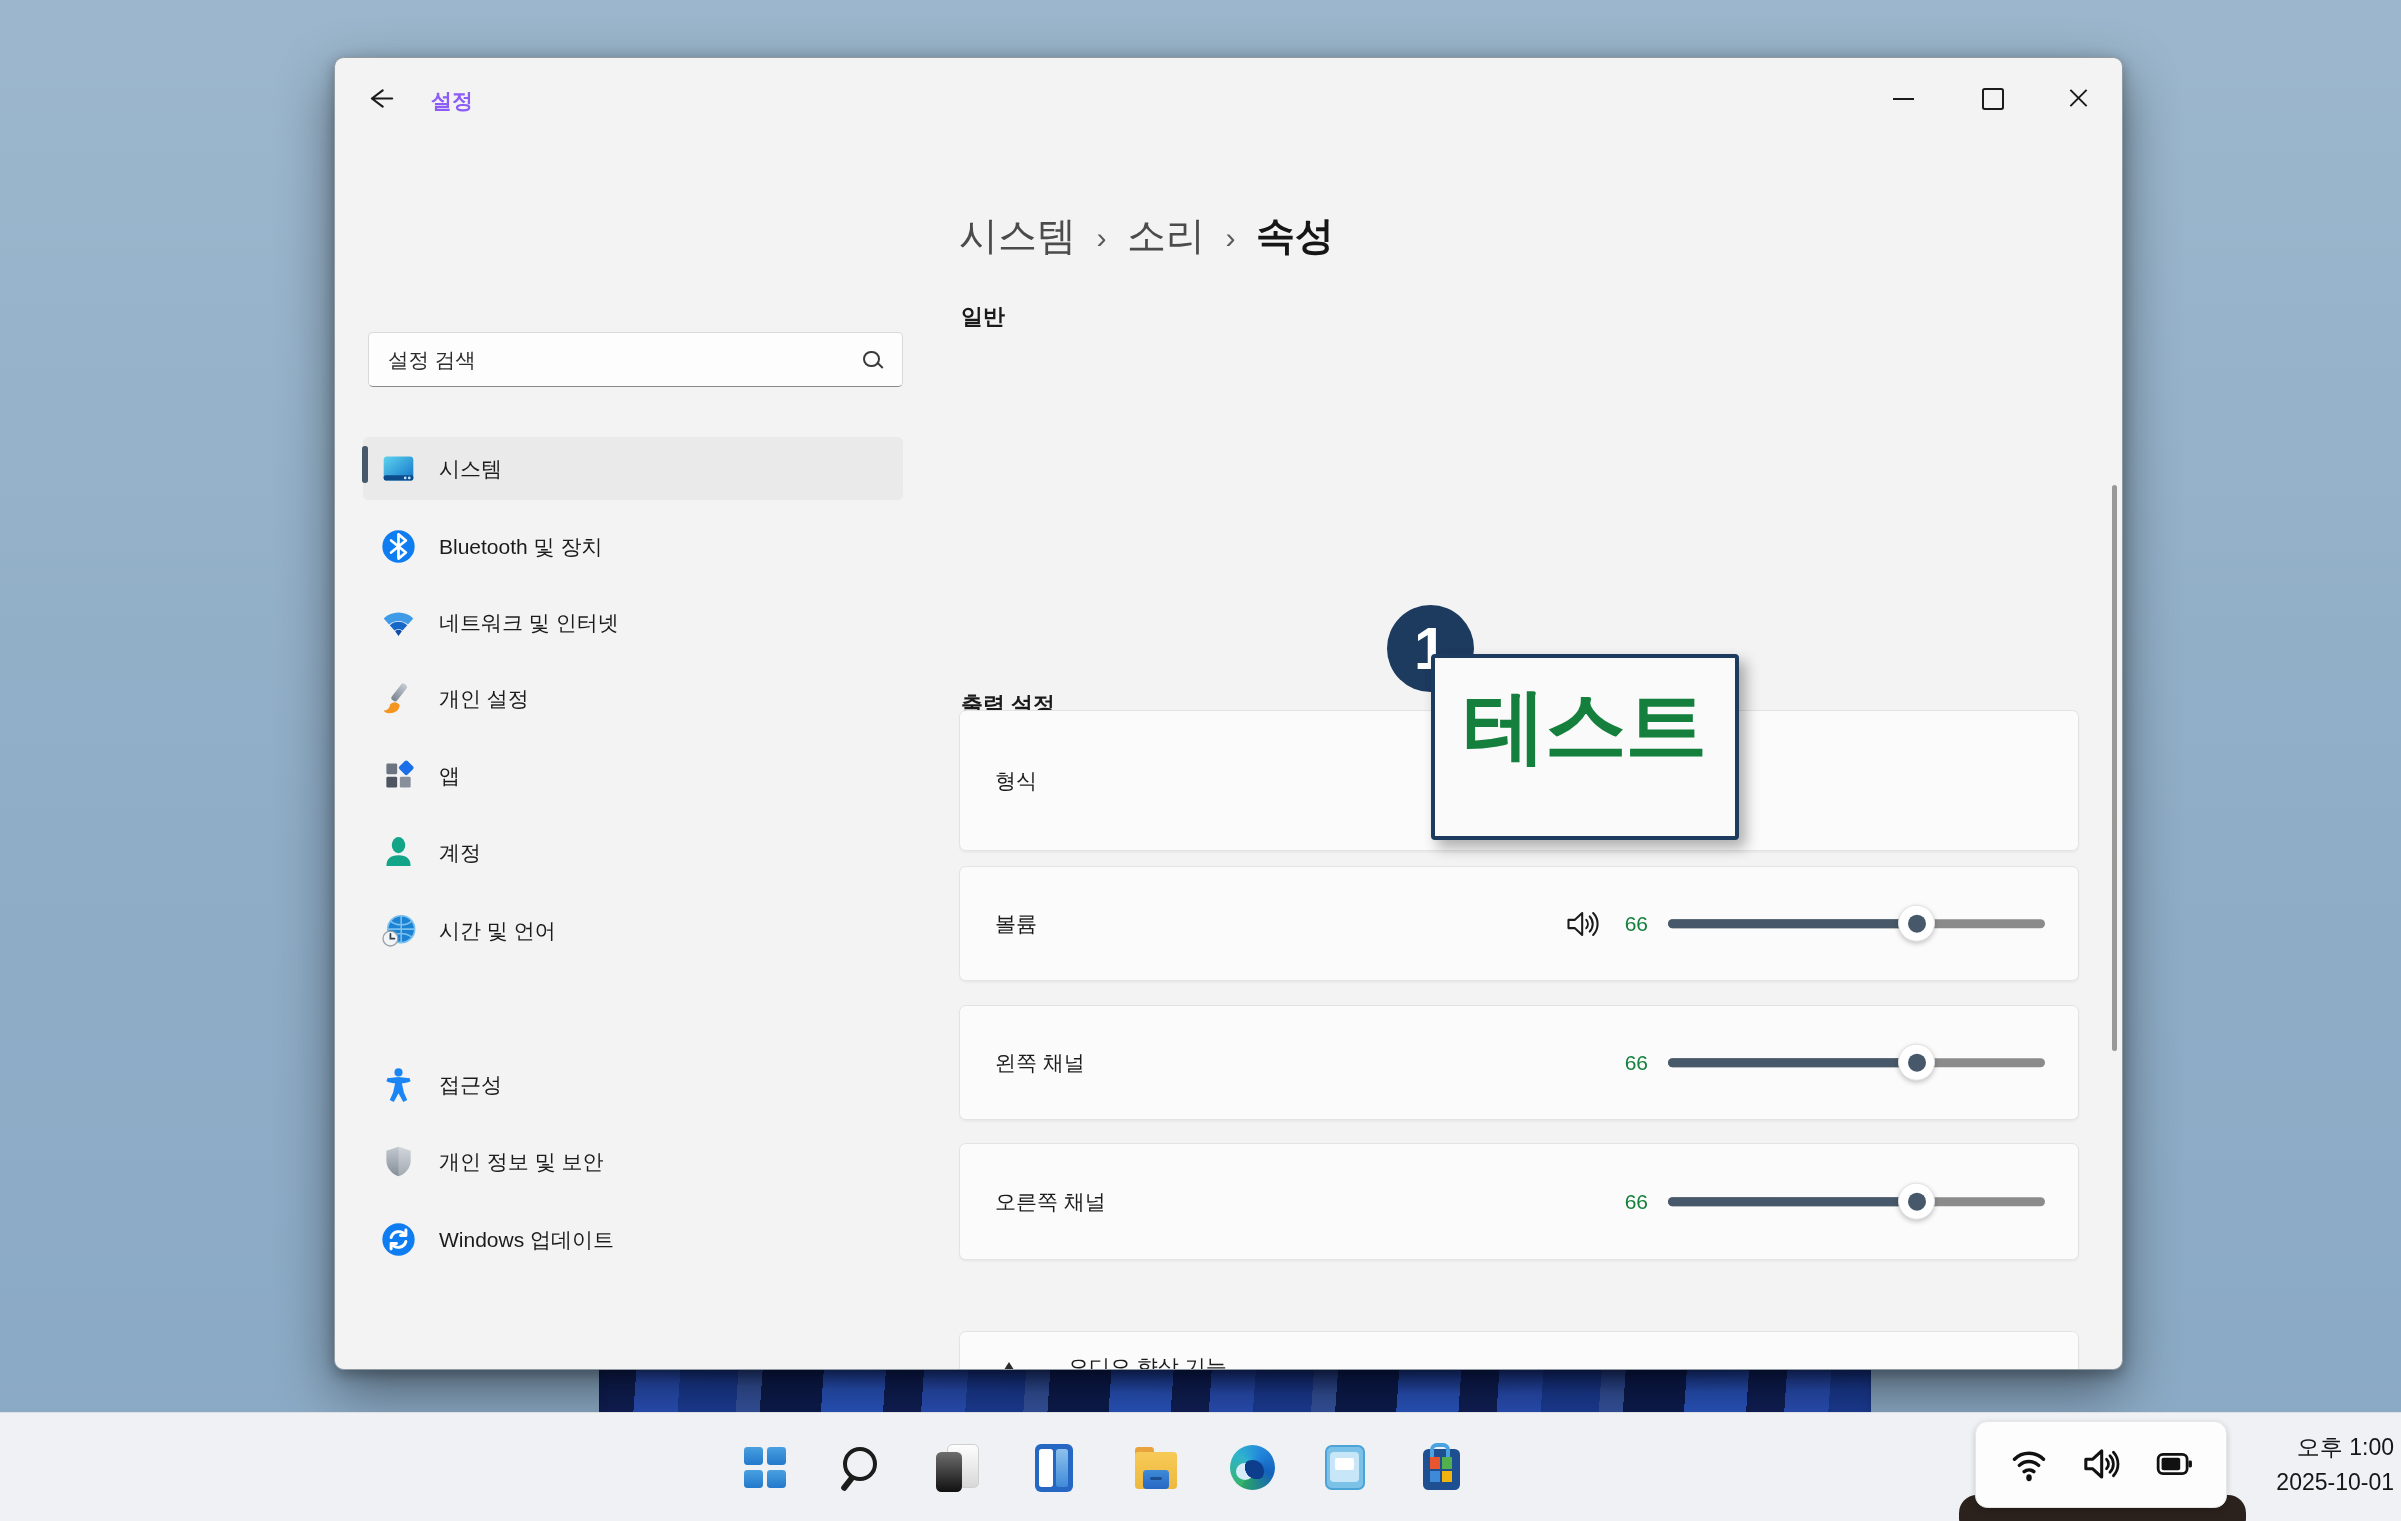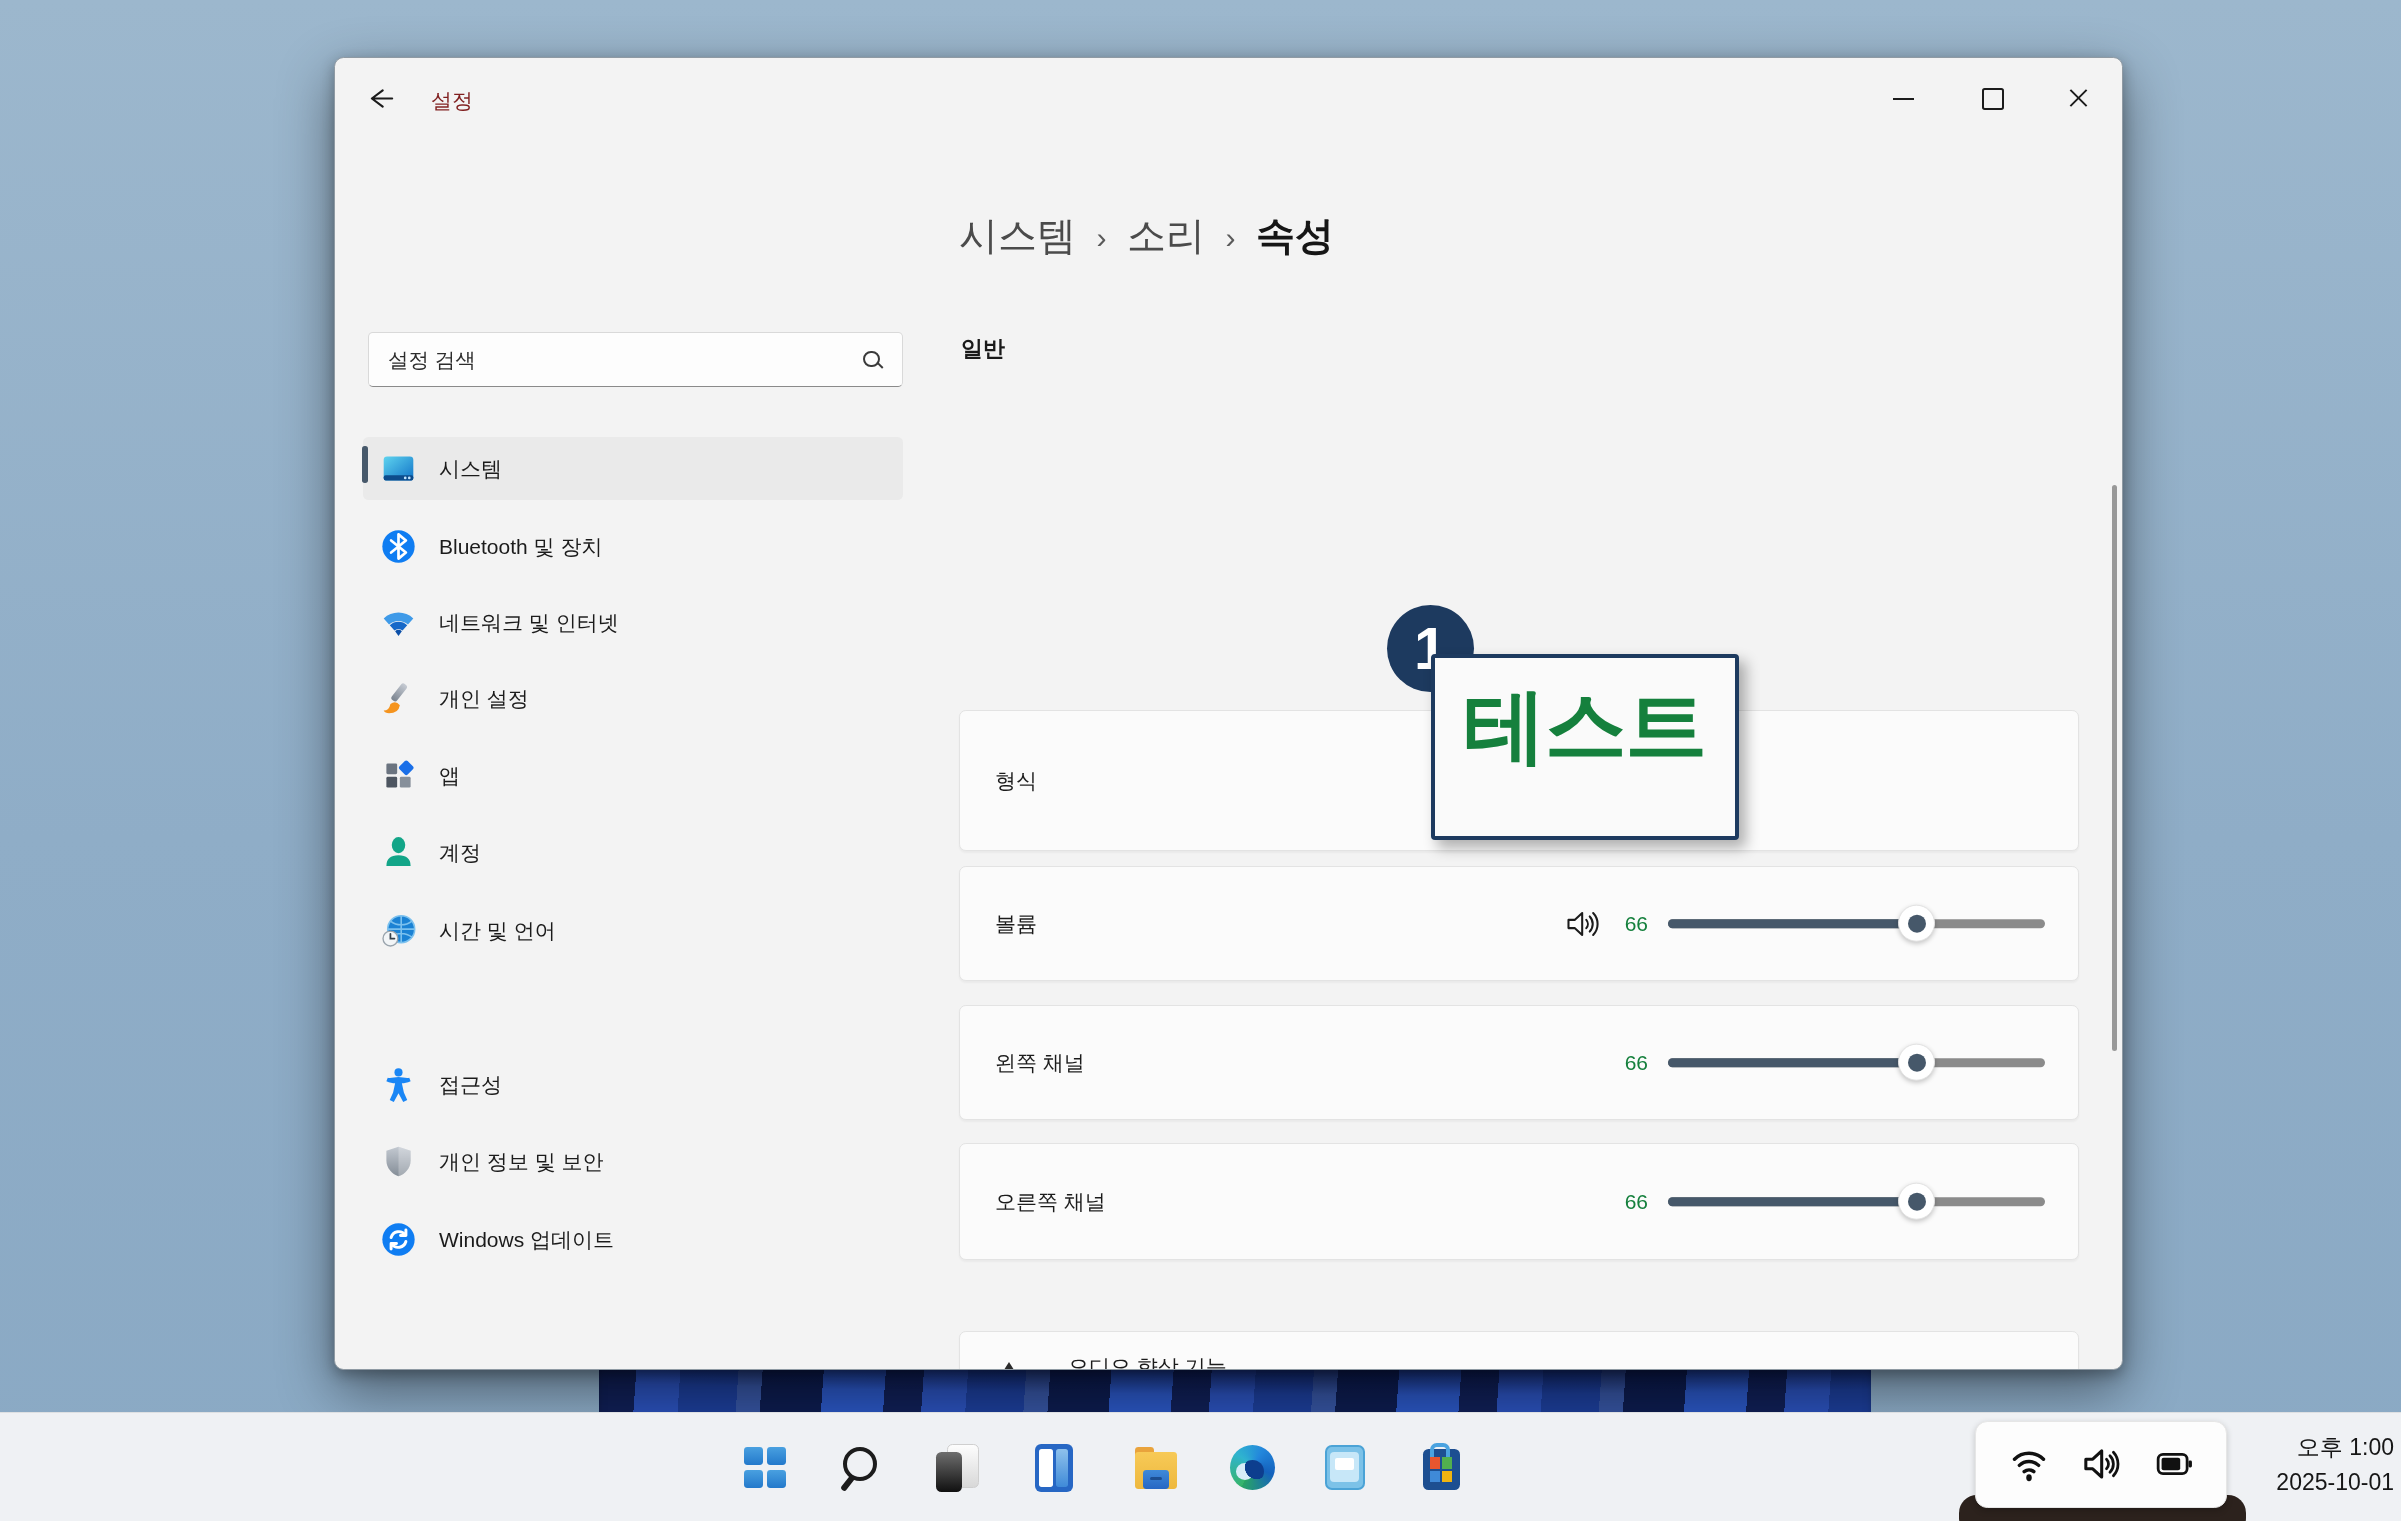--- a/index.html
+++ b/index.html
@@ -21,21 +21,21 @@
     box-shadow:inset 0 9.6px 12.3px -6.8px rgba(0,0,0,.65);
   }
 
   
   .window{
     position:absolute;left:334px;top:57px;width:1787px;height:1311px;
     background:#f3f3f3;border:0.7px solid #8f9aa3;border-radius:9.6px;
     box-shadow:0 20.5px 55px rgba(0,0,0,.45),0 4.1px 13.6px rgba(0,0,0,.28);
     overflow:hidden;
   }
-  .titlebar-title{position:absolute;left:96px;top:29px;font-size:21px;color:#7f1d1d;}
+  .titlebar-title{position:absolute;left:96px;top:29px;font-size:21px;color:#8b5cf6;font-weight:bold;}
   .back-arrow{position:absolute;left:30px;top:27px;width:30px;height:27px;cursor:pointer;}
   .back-arrow svg{width:100%;height:100%;}
   .win-btn{position:absolute;top:0;width:81px;height:81px;display:flex;align-items:center;justify-content:center;}
   .wb-min{left:1528px;} .wb-max{left:1617px;} .wb-close{left:1703px;}
   .glyph-min{width:20.5px;height:2px;background:#1b1b1b;}
   .glyph-max{width:18px;height:18px;border:2px solid #1b1b1b;border-radius:2.7px;}
   .glyph-close{position:relative;width:22px;height:22px;}
   .glyph-close::before,.glyph-close::after{content:"";position:absolute;left:-0.7px;top:9.6px;width:23px;height:2px;background:#1b1b1b;}
   .glyph-close::before{transform:rotate(45deg);}
   .glyph-close::after{transform:rotate(-45deg);}
@@ -56,21 +56,21 @@
   }
   .side-item.selected{background:#eaeaea;}
   .sel-pill{position:absolute;left:-0.7px;top:9px;width:5.5px;height:37px;border-radius:2.7px;background:#47596b;}
   .sicon{width:35px;height:35px;flex:0 0 35px;position:relative;}
   .sicon svg{width:35px;height:35px;display:block;}
 
   
   .breadcrumb{position:absolute;left:624px;top:151px;font-size:39px;color:#4b4b4b;display:flex;gap:20.5px;align-items:center;}
   .breadcrumb .sep{font-size:30px;color:#5a5a5a;padding-top:4.1px;}
   .breadcrumb .leaf{color:#161616;font-weight:600;}
-  .sect-head{position:absolute;left:626px;font-size:22px;font-weight:700;color:#1a1a1a;margin-top:32px;}
+  .sect-head{position:absolute;left:626px;font-size:22px;font-weight:700;color:#1a1a1a;}
   .card{
     position:absolute;left:624px;width:1120px;box-sizing:border-box;
     background:#fbfbfb;border:0.7px solid #e3e3e3;border-radius:6.8px;
     box-shadow:0 1.4px 2px rgba(0,0,0,.04);
   }
   .card .label{position:absolute;left:35px;top:50%;transform:translateY(-50%);font-size:21px;color:#1b1b1b;}
   .ctl{
     position:absolute;right:31px;top:50%;transform:translateY(-50%);
     background:#fdfdfd;border:0.7px solid #d2d2d2;border-bottom:1.4px solid #b9b9b9;border-radius:5.5px;
     display:flex;align-items:center;justify-content:center;gap:18px;

